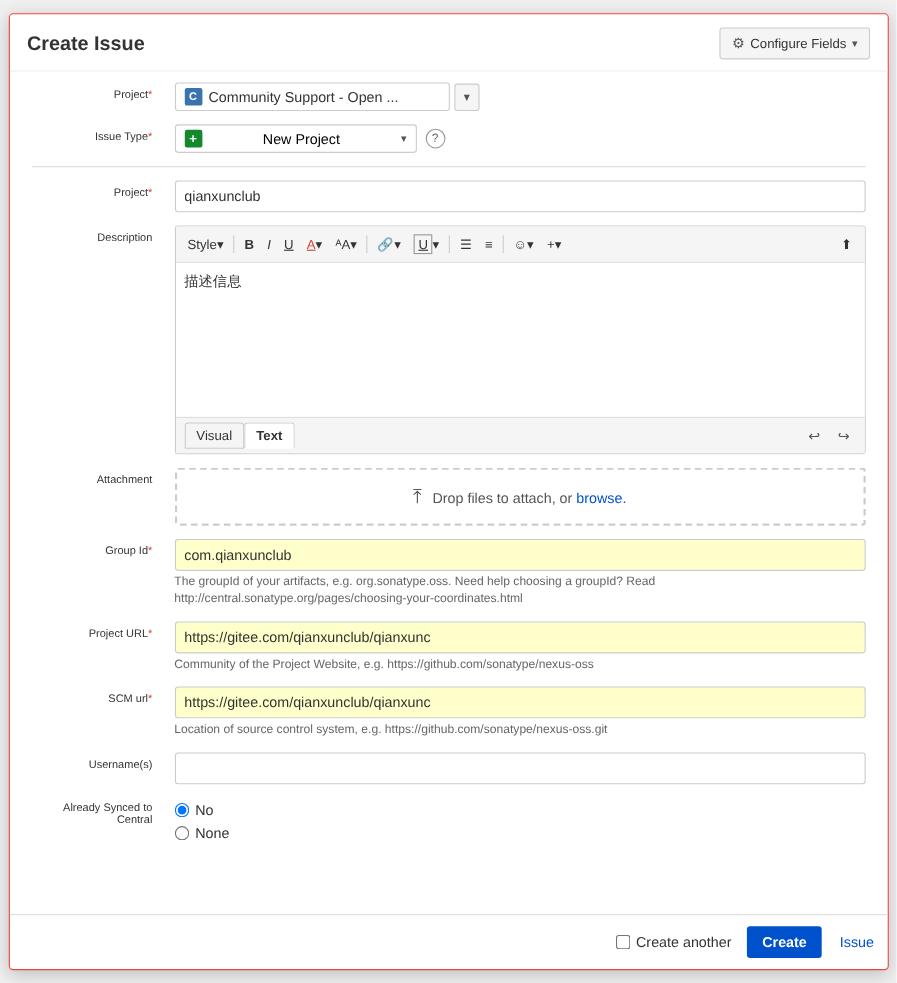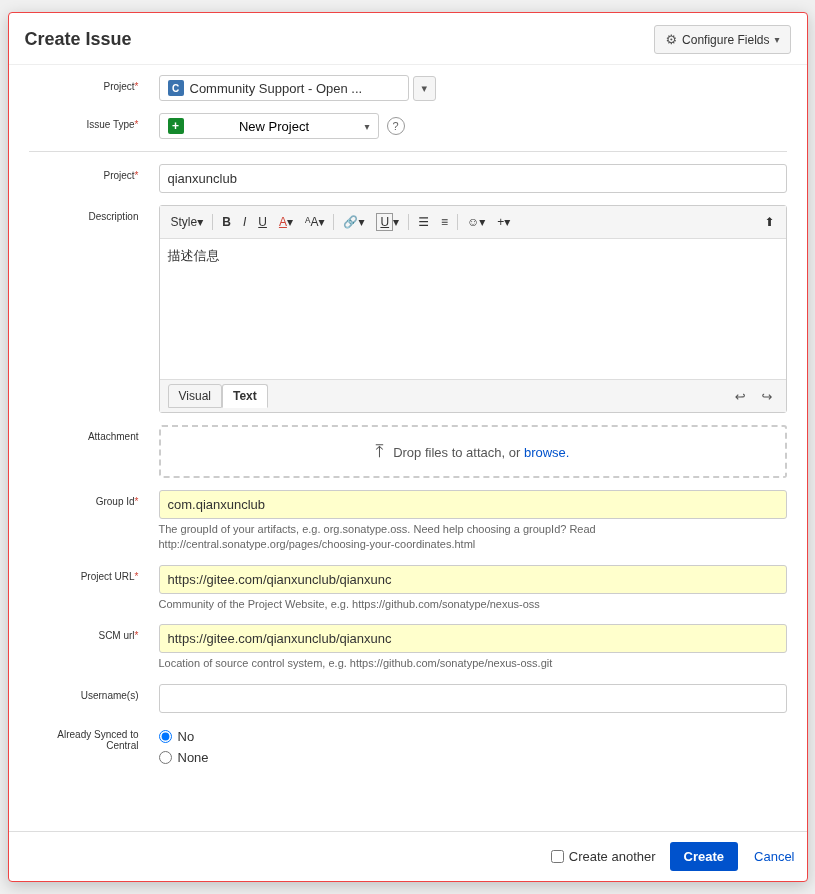--- a/index.html
+++ b/index.html
@@ -591,15 +591,15 @@
 
     </div>
   </div>
 
   <div class="dialog-footer">
     <label class="create-another-label">
       <input type="checkbox" style="">
       <span>Create another</span>
     </label>
     <button class="btn-create">Create</button>
-    <button class="btn-cancel">Cancel</button>
+    <button class="btn-cancel">Issue</button>
   </div>
 </div>
 
 </body></html>

